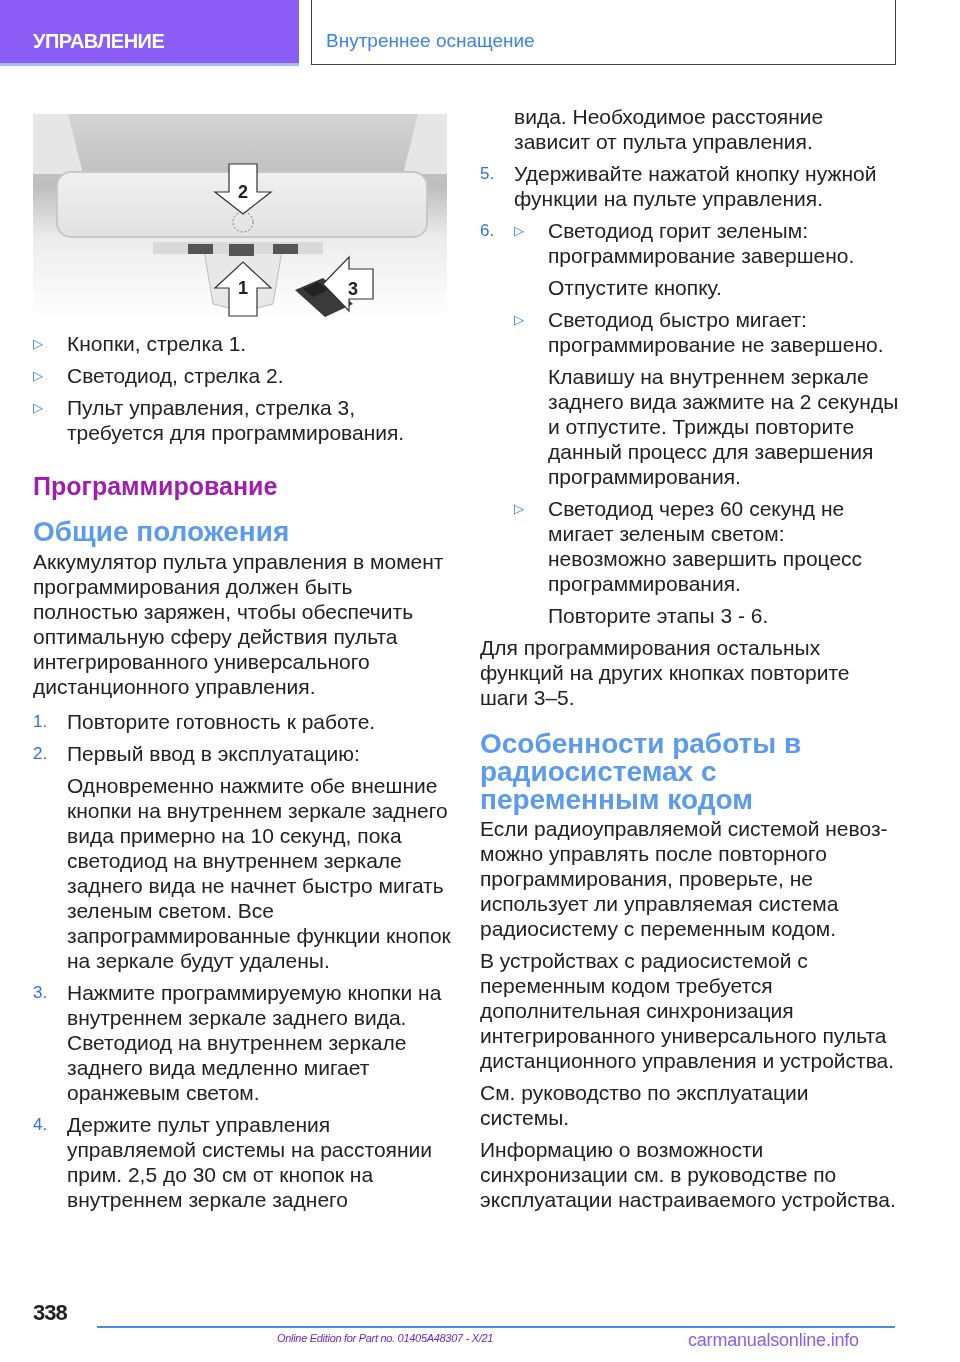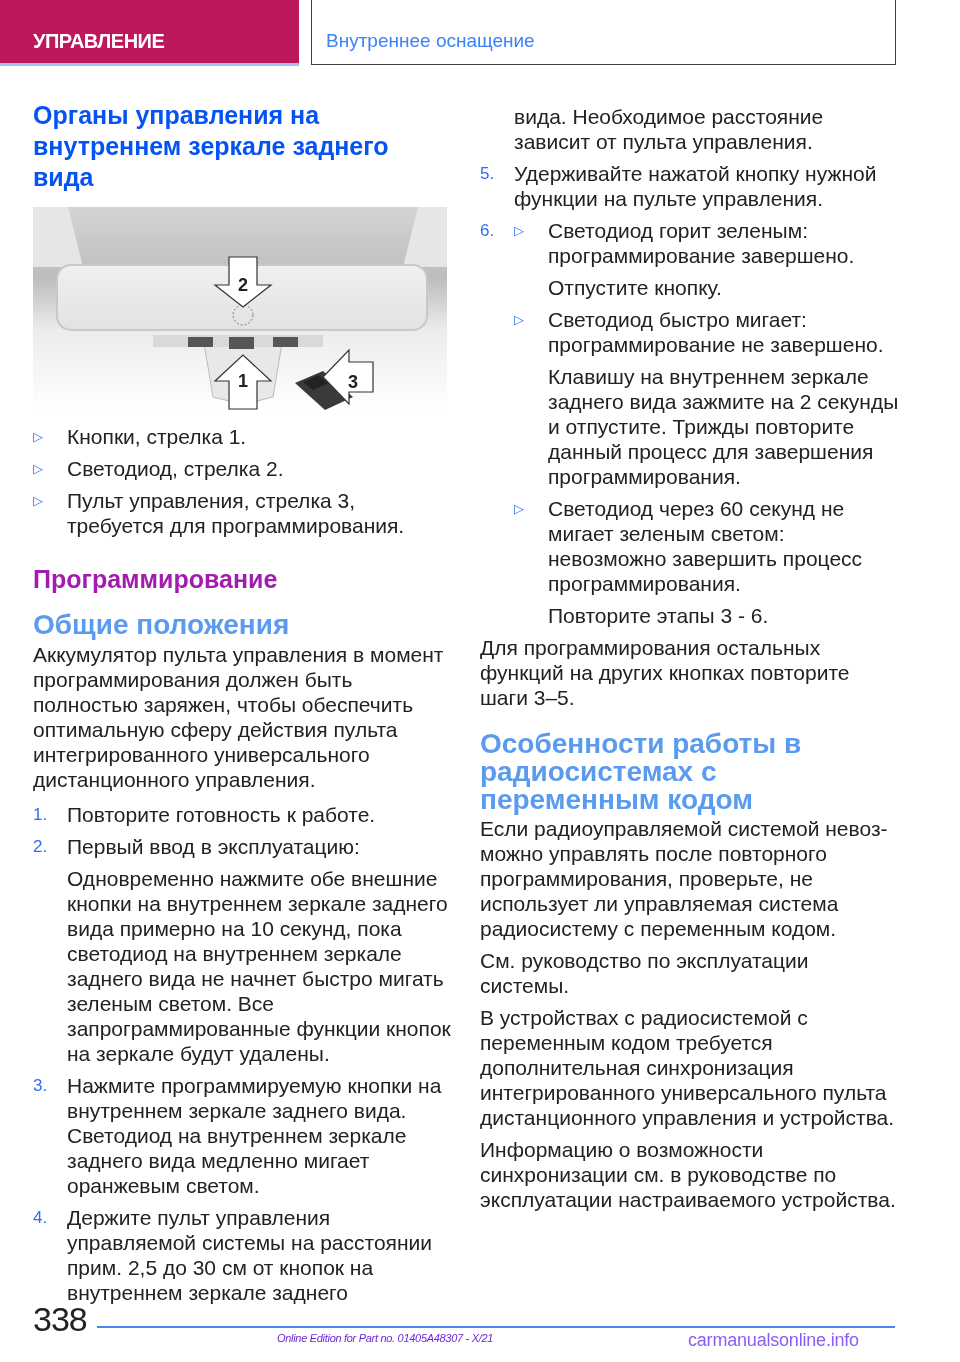--- a/index.html
+++ b/index.html
@@ -1,21 +1,21 @@
 <!DOCTYPE html>
 <html><head>
 <meta charset="utf-8">
 <style>
   * { box-sizing: border-box; margin: 0; padding: 0; }
   html, body { width: 960px; height: 1362px; background: #ffffff; overflow: hidden; }
   body { position: relative; font-family: "Liberation Sans", "DejaVu Sans", sans-serif; color: #222; }
 
   .hdr-left {
     position: absolute; left: 0; top: 0; width: 299px; height: 65px;
-    background: #be185d; color: #fff;
+    background: #8b5cf6; color: #fff;
   }
   .hdr-left span {
     position: absolute; left: 33px; top: 30px; font-size: 20px; font-weight: bold;
     letter-spacing: -0.5px;
   }
   .hdr-left-under { position: absolute; left: 0; top: 63px; width: 299px; height: 3px; background: #9fbff5; }
   .hdr-right {
     position: absolute; left: 311px; top: -2px; width: 585px; height: 67px;
     border: 1.5px solid #3d4040; border-top: none; background: #fff;
   }
@@ -42,42 +42,37 @@
   .num { display: flex; margin-top: 7px; }
   .num .n { width: 34px; color: #2d6ef5; font-size: 17px; line-height: 25px; flex-shrink: 0; }
   .indent { padding-left: 34px; margin-top: 7px; }
   .sub-bul { display: flex; margin-top: 7px; padding-left: 34px; }
   .sub-bul .mark { width: 34px; color: #2d6ef5; font-size: 13px; line-height: 25px; flex-shrink: 0; }
   .num6 { display: flex; margin-top: 7px; }
   .num6 .n { width: 34px; color: #2d6ef5; font-size: 17px; line-height: 25px; flex-shrink: 0; }
   .num6 .mark { width: 34px; color: #2d6ef5; font-size: 13px; line-height: 25px; flex-shrink: 0; }
   .indent2 { padding-left: 68px; margin-top: 7px; }
 
-  .footer-num { position: absolute; left: 33px; top: 1300px; font-size: 34px; font-weight: normal; color: #222; letter-spacing: -1px; }
+  .footer-num { position: absolute; left: 33px; top: 1300px; font-size: 22px; font-weight: bold; color: #222; letter-spacing: -1px; }
   .footer-line { position: absolute; left: 97px; top: 1326px; width: 798px; height: 2px; background: #4a86ee; }
   .footer-text { position: absolute; left: 277px; top: 1332px; font-size: 11px; color: #6d28d9; letter-spacing: -0.3px; font-style: italic; }
   .footer-wm { position: absolute; left: 688px; top: 1330px; font-size: 18px; color: #8b5cf6; letter-spacing: -0.2px; }
 </style>
 </head>
 <body>
 
 <div class="hdr-left">
   <span>УПРАВЛЕНИЕ</span>
 </div>
 <div class="hdr-left-under"></div>
 <div class="hdr-right">
   <span>Внутреннее оснащение</span>
 </div>
 
 <div class="col col-left">
-  <div class="h1">
-    <div>Органы управления на</div>
-    <div>внутреннем зеркале заднего</div>
-    <div>вида</div>
-  </div>
 
   <div class="figure">
     <svg width="414" height="205" viewBox="0 0 414 205">
       <defs>
         <linearGradient id="bg" x1="0" y1="0" x2="0" y2="1">
           <stop offset="0" stop-color="#d4d4d4"></stop>
           <stop offset="0.35" stop-color="#bdbdbd"></stop>
           <stop offset="0.6" stop-color="#ececec"></stop>
           <stop offset="1" stop-color="#ffffff"></stop>
         </linearGradient>
@@ -182,21 +177,21 @@
     <span class="mark">▷</span>
     <span class="li-text">Светодиод через 60 секунд не мигает зеленым светом: невозможно завер­шить процесс программирования.</span>
   </div>
   <div class="indent2">
     <span class="li-text">Повторите этапы 3 - 6.</span>
   </div>
   <p style="margin-top:7px">Для программирования остальных функций на других кнопках повторите шаги 3–5.</p>
 
   <div class="h3" style="margin-top:20px">Особенности работы в радиосистемах с переменным кодом</div>
   <p style="margin-top:2px">Если радиоуправляемой системой невоз­можно управлять после повторного програм­мирования, проверьте, не использует ли упра­вляемая система радиосистему с переменным кодом.</p>
+  <p style="margin-top:7px">В устройствах с радиосистемой с переменным кодом требуется дополнительная синхрониза­ция интегрированного универсального пульта дистанционного управления и устройства.</p>
   <p style="margin-top:7px">См. руководство по эксплуатации системы.</p>
-  <p style="margin-top:7px">В устройствах с радиосистемой с переменным кодом требуется дополнительная синхрониза­ция интегрированного универсального пульта дистанционного управления и устройства.</p>
   <p style="margin-top:7px">Информацию о возможности синхронизации см. в руководстве по эксплуатации настраи­ваемого устройства.</p>
 </div>
 
 <div class="footer-num">338</div>
 <div class="footer-line"></div>
 <div class="footer-text">Online Edition for Part no. 01405A48307 - X/21</div>
 <div class="footer-wm">carmanualsonline.info</div>
 
 </body></html>

